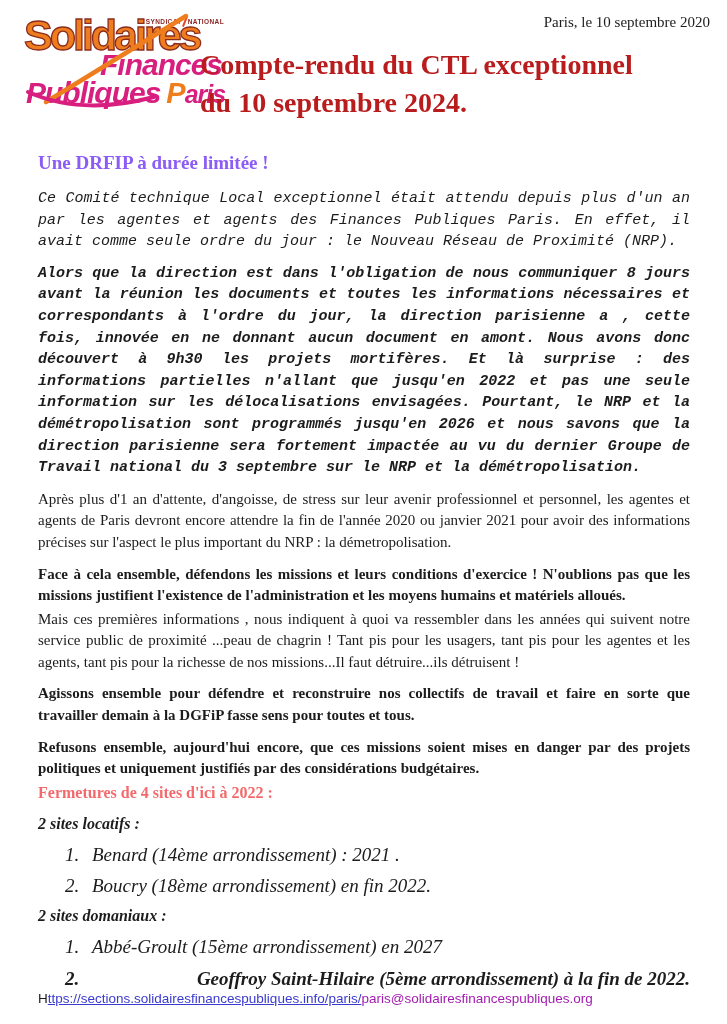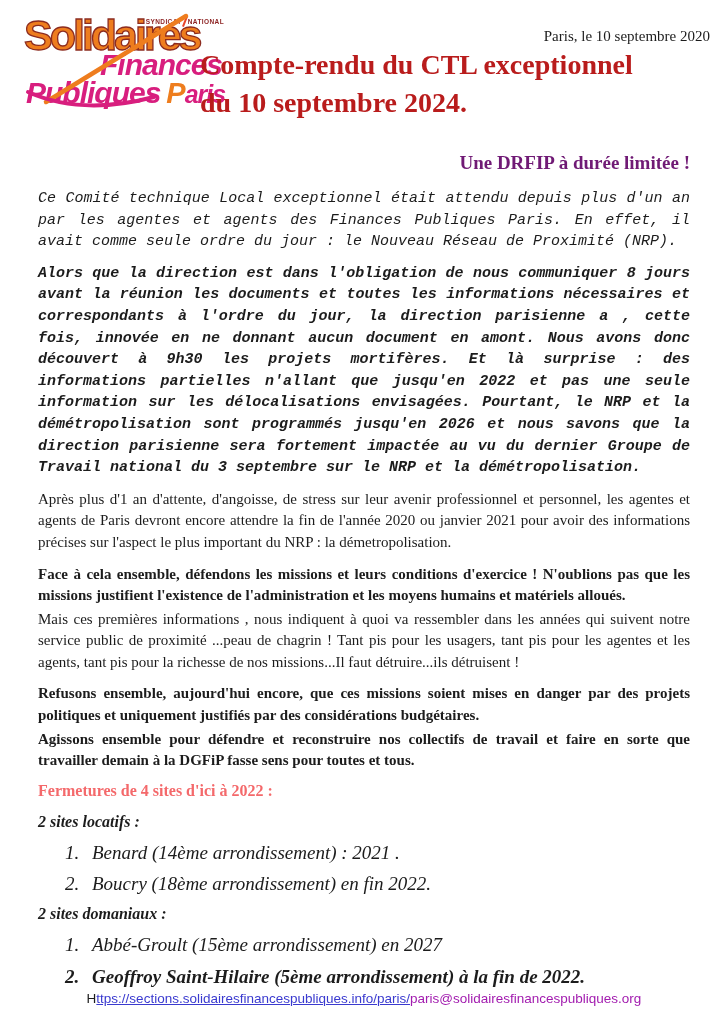--- a/index.html
+++ b/index.html
@@ -56,36 +56,36 @@
   .logo-publiques {
     font-size: 30px; font-weight: bold; font-style: italic;
     color: #d81e7e; letter-spacing: -1px;
     margin: -4px 0 0 2px; line-height: 32px;
     white-space: nowrap;
   }
   .logo-paris { font-size: 25px; margin-left: 6px; }
   .logo-paris .p-initial { color: #ee7d1e; font-size: 29px; }
 
   .dateline {
-    position: absolute; top: 28px; right: 17px;
+    position: absolute; top: 14px; right: 17px;
     font-size: 15px; color: #1c1c1c;
   }
 
   .title-block {
     position: absolute; top: 46px; left: 200px; right: 53px;
     text-align: left;
     font-size: 28px; font-weight: bold;
     line-height: 38px; color: #b91c1c;
   }
 
   
   .main-heading {
     margin: 24px 0 14px 0;
-    text-align: right;
-    font-size: 19px; font-weight: bold; color: #701a75;
+    text-align: left;
+    font-size: 19px; font-weight: bold; color: #8b5cf6;
   }
 
   
   .content {
     position: absolute; left: 38px; right: 37px; top: 128px;
   }
   .par {
     font-size: 15px; line-height: 21.6px;
     margin: 0 0 10px 0;
     text-align: justify;
@@ -104,26 +104,26 @@
     margin: 2px 0 11px 0;
   }
   ol.site-list {
     margin: 0 0 9px 0; padding-left: 46px;
     font-size: 19px; font-style: italic;
   }
   ol.site-list li {
     padding-left: 8px; margin-bottom: 10px;
     line-height: 21.6px;
   }
-  ol.site-list li.bold { font-weight: bold; }
+  ol.site-list li.bold { font-weight: bold; text-align: right; }
 
   
   .footer {
     position: absolute; left: 38px; right: 37px; bottom: 18px;
-    display: flex; justify-content: center; align-items: baseline;
+    display: flex; justify-content: flex-start; align-items: baseline;
     font-family: "Liberation Sans", sans-serif;
     font-size: 13.5px;
   }
   .site-link { text-decoration: none; cursor: pointer; }
   .site-link .h-prefix { color: #1c1c1c; text-decoration: none; }
   .site-link .link-rest { color: #3a3acf; text-decoration: underline; }
   .email { color: #a21caf; }
 </style>
 </head>
 <body>
@@ -160,22 +160,22 @@
 
   <div class="content">
 
     <div class="main-heading">Une DRFIP à durée limitée !</div>
 
     <p class="par italic">Ce Comité technique Local  exceptionnel était attendu depuis plus d'un an par les agentes et agents des Finances Publiques Paris. En effet, il avait comme seule ordre du jour : le Nouveau Réseau de Proximité (NRP).</p>
     <p class="par bold italic">Alors que la direction est dans l'obligation de nous communiquer 8 jours avant la réunion les documents et toutes les informations nécessaires et correspondants à l'ordre du jour, la direction parisienne a , cette fois, innovée en ne donnant aucun document en amont. Nous avons donc découvert à 9h30 les projets mortifères. Et là surprise : des informations partielles n'allant que jusqu'en 2022 et pas une seule information sur les délocalisations envisagées. Pourtant, le NRP et la démétropolisation sont programmés jusqu'en 2026 et nous savons que la direction parisienne sera fortement impactée au vu du dernier Groupe de Travail national du 3 septembre sur le NRP et la démétropolisation.</p>
     <p class="par">Après plus d'1 an d'attente, d'angoisse, de stress sur leur avenir professionnel et personnel, les agentes et agents de Paris  devront encore attendre la fin de l'année 2020 ou janvier 2021 pour avoir des informations précises sur l'aspect le plus important du NRP : la démetropolisation.</p>
     <p class="par bold m0">Face à cela ensemble, défendons les missions et leurs conditions d'exercice ! N'oublions pas que les missions justifient l'existence de l'administration et les moyens humains et matériels alloués.</p>
     <p class="par">Mais ces premières informations , nous indiquent  à quoi va ressembler dans les années qui suivent notre service public de proximité ...peau de chagrin ! Tant pis pour les usagers, tant pis pour les agentes et les agents, tant pis pour la richesse de nos missions...Il faut détruire...ils détruisent !</p>
+    <p class="par bold">Agissons ensemble pour défendre et reconstruire nos collectifs de travail et faire en sorte que travailler demain à la DGFiP fasse sens pour toutes et tous.</p>
     <p class="par bold m0">Refusons ensemble, aujourd'hui encore, que ces missions soient mises en danger par des projets politiques et uniquement justifiés par des considérations budgétaires.</p>
-    <p class="par bold">Agissons ensemble pour défendre et reconstruire nos collectifs de travail et faire en sorte que travailler demain à la DGFiP fasse sens pour toutes et tous.</p>
 
     <div class="section-heading" style="color:#f4696b;">Fermetures de 4 sites d'ici à 2022 :</div>
 
     <div class="group-label">2 sites locatifs :</div>
     <ol class="site-list">
       <li>Benard (14ème arrondissement) : 2021 .</li>
       <li>Boucry (18ème arrondissement) en fin 2022.</li>
     </ol>
 
     <div class="group-label">2  sites domaniaux :</div>

